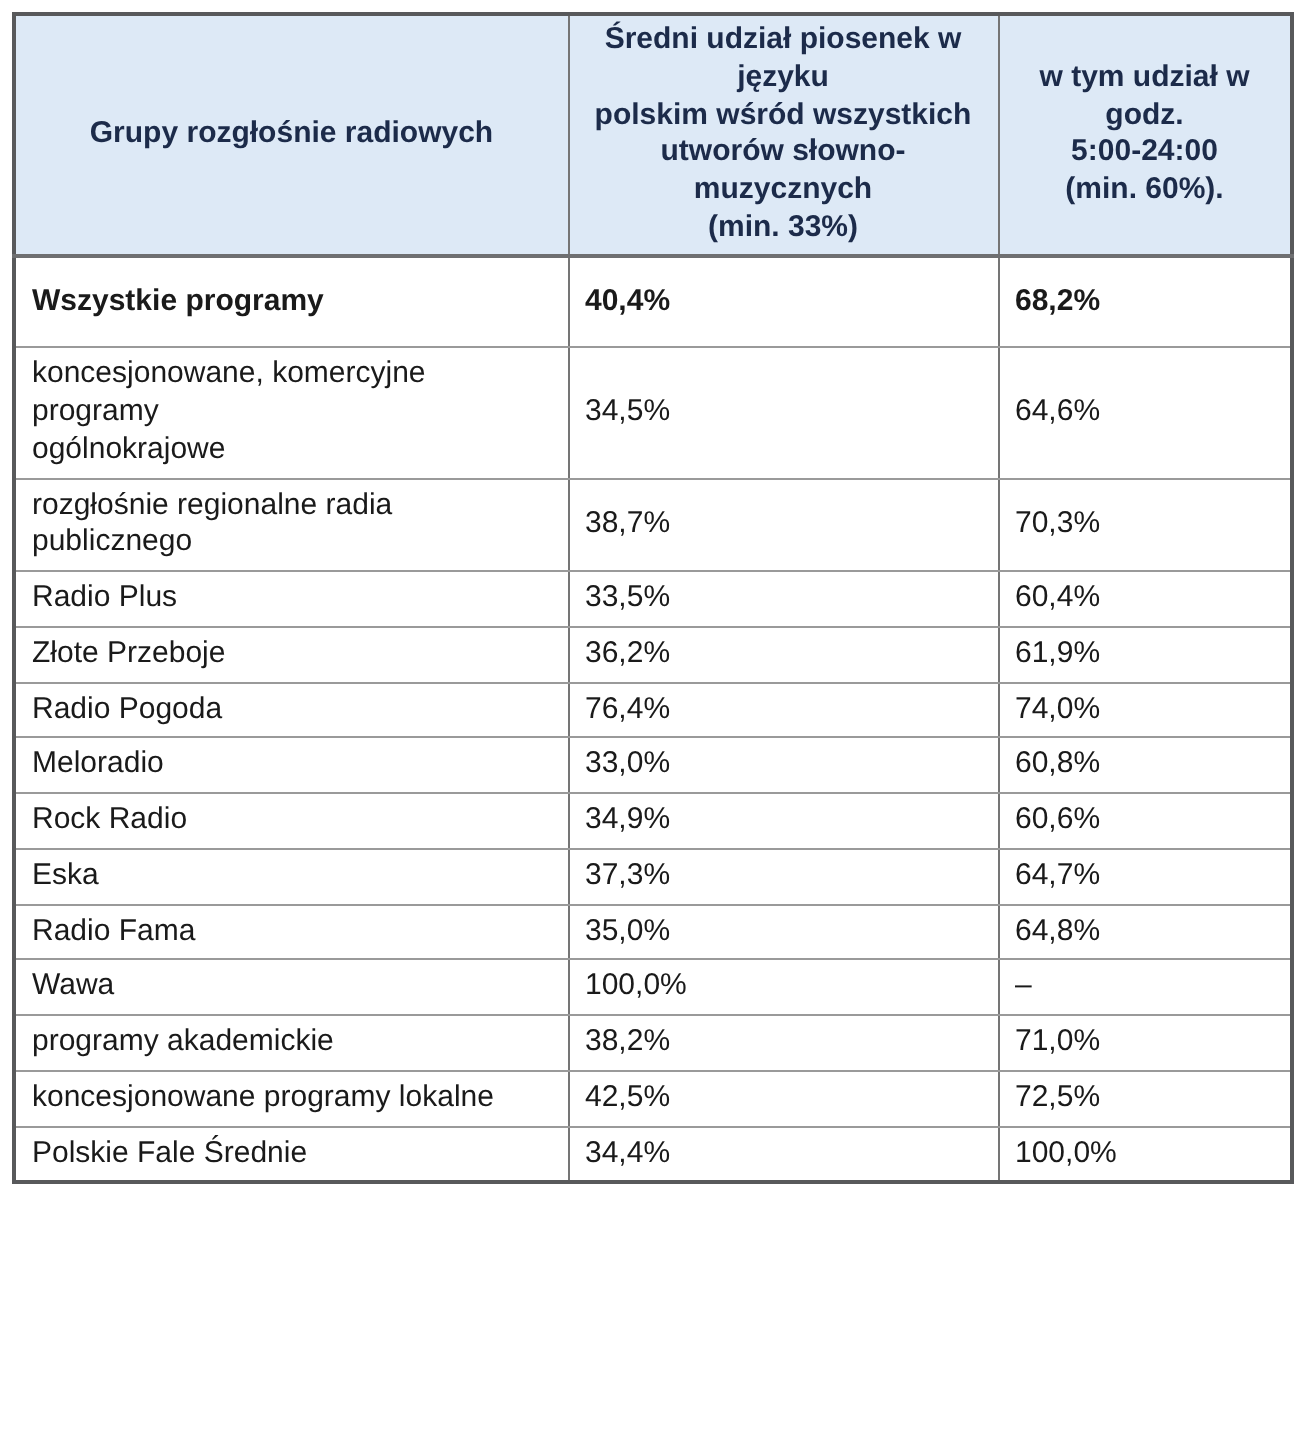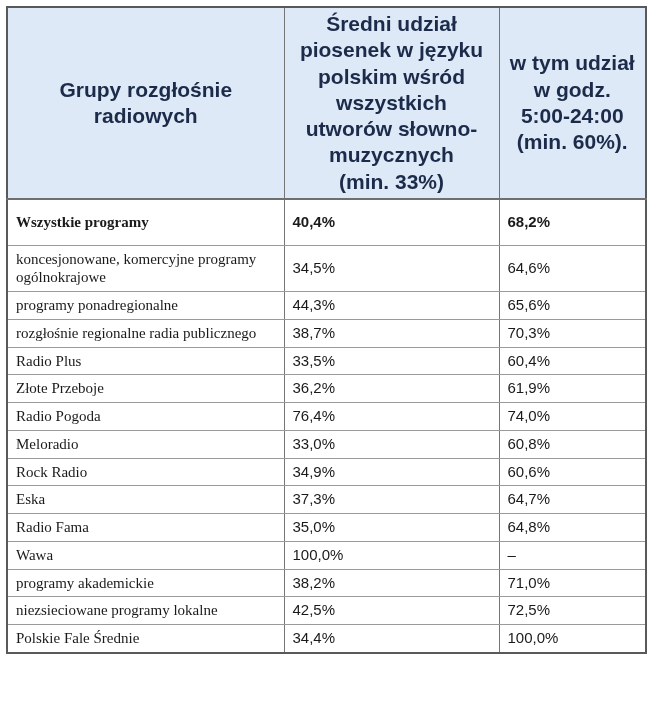--- a/index.html
+++ b/index.html
@@ -21,21 +21,21 @@
     table-layout: fixed;
     border: 2px solid #58595b;
   }
   col.col-groups  { width: 277px; }
   col.col-avg     { width: 215px; }
   col.col-daytime { width: 147px; }
 
   th {
     background: #dde9f6;
     color: #1c2b4a;
-    font-size: 21px;
+    font-size: 15px;
     font-weight: 700;
     line-height: 1.25;
     text-align: center;
     vertical-align: middle;
     height: 92px;
     padding: 3px 4px;
     white-space: pre-line;
     border-left: 1px solid #757575;
     border-right: 1px solid #757575;
     border-bottom: 2px solid #6e6f71;
@@ -48,21 +48,20 @@
     padding: 4px 8px;
     border-left: 1px solid #757575;
     border-right: 1px solid #757575;
     border-top: 1px solid #9a9a9a;
     border-bottom: 1px solid #9a9a9a;
   }
   td.c-label {
     text-align: left;
     white-space: pre-line;
     padding-left: 8px;
-    font-family: Liberation Serif, serif;
   }
   td.c-num {
   }
   tr.row-total td {
     font-weight: 700;
     padding-top: 13px;
     padding-bottom: 13px;
   }
 </style>
 </head>
@@ -91,25 +90,20 @@
         <tr class="row-total">
           <td class="c-label">Wszystkie programy</td>
           <td class="c-num">40,4%</td>
           <td class="c-num">68,2%</td>
         </tr>
         <tr>
           <td class="c-label">koncesjonowane, komercyjne programy
 ogólnokrajowe</td>
           <td class="c-num">34,5%</td>
           <td class="c-num">64,6%</td>
-        </tr>
-        <tr>
-          <td class="c-label">programy ponadregionalne</td>
-          <td class="c-num">44,3%</td>
-          <td class="c-num">65,6%</td>
         </tr>
         <tr>
           <td class="c-label">rozgłośnie regionalne radia publicznego</td>
           <td class="c-num">38,7%</td>
           <td class="c-num">70,3%</td>
         </tr>
         <tr>
           <td class="c-label">Radio Plus</td>
           <td class="c-num">33,5%</td>
           <td class="c-num">60,4%</td>
@@ -148,21 +142,21 @@
           <td class="c-label">Wawa</td>
           <td class="c-num">100,0%</td>
           <td class="c-num">–</td>
         </tr>
         <tr>
           <td class="c-label">programy akademickie</td>
           <td class="c-num">38,2%</td>
           <td class="c-num">71,0%</td>
         </tr>
         <tr>
-          <td class="c-label">niezsieciowane programy lokalne</td>
+          <td class="c-label">koncesjonowane programy lokalne</td>
           <td class="c-num">42,5%</td>
           <td class="c-num">72,5%</td>
         </tr>
         <tr>
           <td class="c-label">Polskie Fale Średnie</td>
           <td class="c-num">34,4%</td>
           <td class="c-num">100,0%</td>
         </tr>
       </tbody>
   </table>

